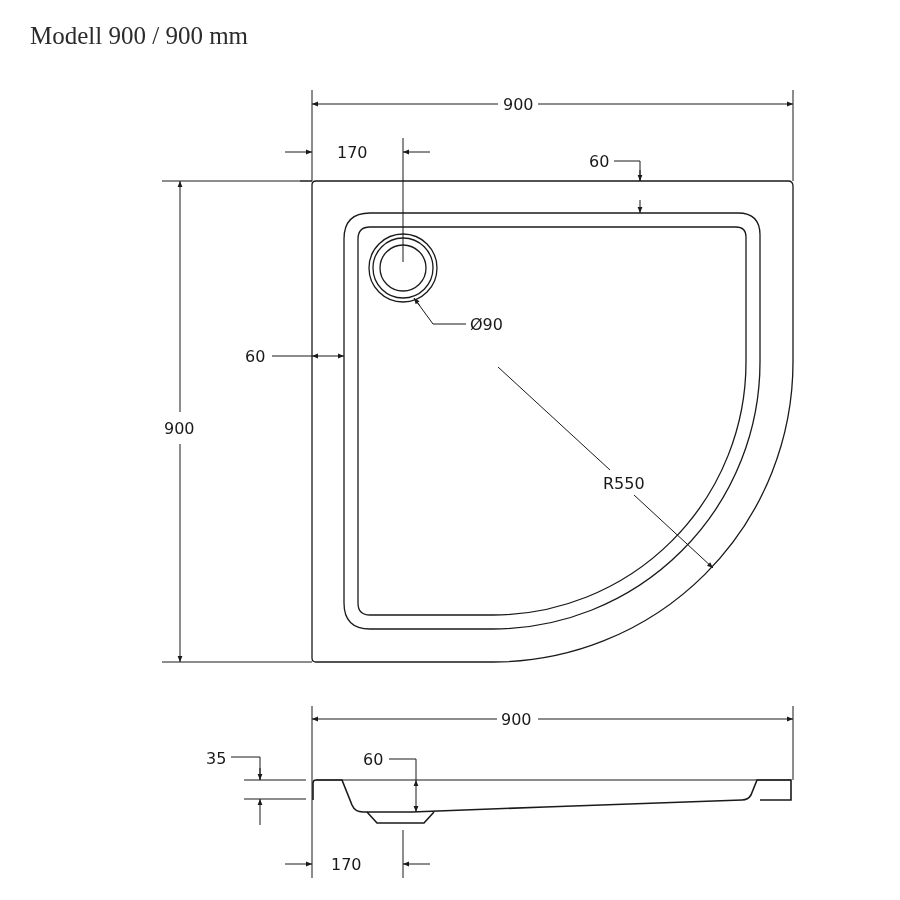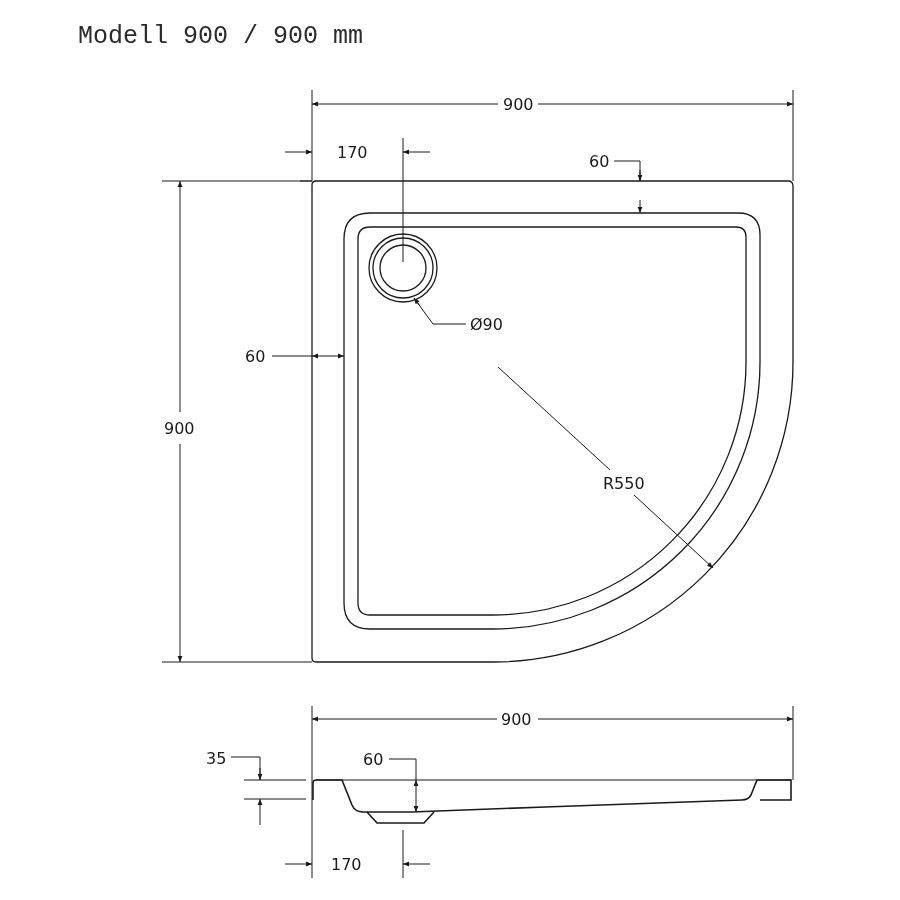--- a/index.html
+++ b/index.html
@@ -1,17 +1,17 @@
 <!DOCTYPE html>
 <html><head>
 <meta charset="utf-8">
 <style>
   html, body { margin:0; padding:0; background:#ffffff; }
   body { width:900px; height:900px; position:relative; overflow:hidden; }
-  .title { position:absolute; left:30px; top:22px; font-family:Liberation Mono, monospace; font-size:25px; color:#2b2b2b; letter-spacing:0px;margin-left:48px; }
+  .title { position:absolute; left:30px; top:22px; font-family:Liberation Serif, serif; font-size:25px; color:#2b2b2b; letter-spacing:0px; }
   svg { position:absolute; left:0; top:0; }
   svg text { font-family:"DejaVu Sans", sans-serif; font-size:16px; fill:#1a1a1a; }
 </style>
 </head>
 <body>
 
 <div class="title">Modell 900 / 900 mm</div>
 
 <svg width="900" height="900" viewBox="0 0 900 900">
   <defs>

